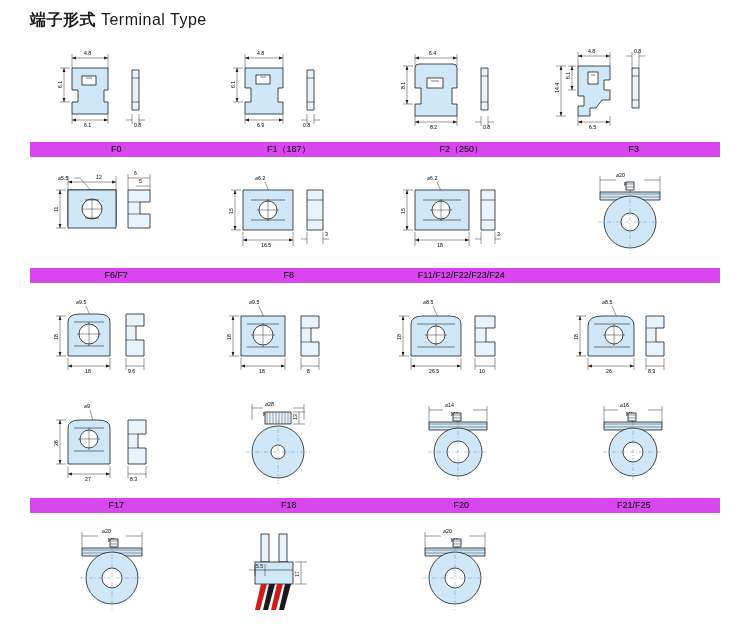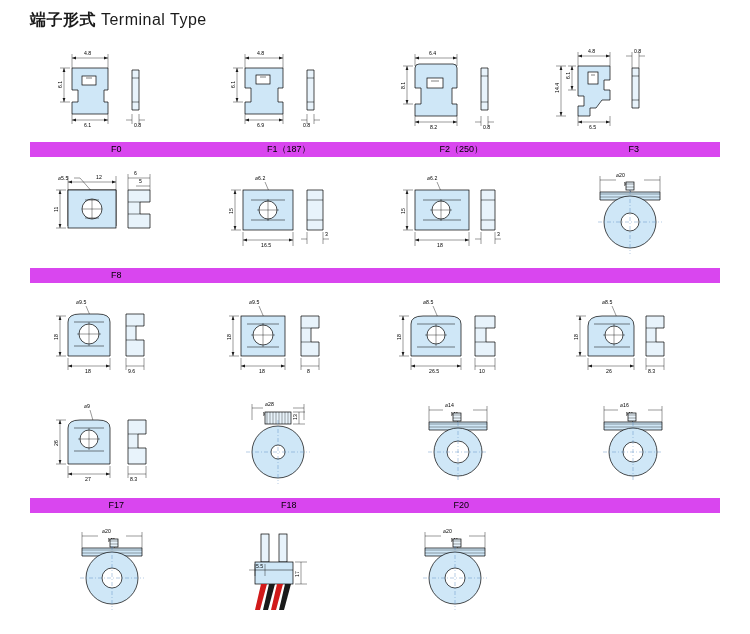--- a/index.html
+++ b/index.html
@@ -402,21 +402,23 @@
               <line class="thin" x1="52" y1="12" x2="52" y2="28"></line>
               <line class="thin" x1="112" y1="12" x2="112" y2="28"></line>
               <line class="arrow" x1="52" y1="16" x2="68" y2="16"></line>
               <line class="arrow" x1="96" y1="16" x2="112" y2="16"></line>
             </svg>
           </div>
         </div>
 
       </div>
       <div class="labels">
+        <div class="label">F6/F7</div>
         <div class="label">F8</div>
+        <div class="label">F11/F12/F22/F23/F24</div>
       </div>
     </div>
 
     <div class="row">
       <div class="cells">
 
         <div class="cell">
           <div class="art">
             <svg width="172.5" height="104" viewBox="0 0 172.5 104">
               <text class="dim" x="46" y="14">⌀9.5</text>
@@ -653,20 +655,21 @@
               <line class="arrow" x1="100" y1="16" x2="114" y2="16"></line>
             </svg>
           </div>
         </div>
 
       </div>
       <div class="labels">
         <div class="label">F17</div>
         <div class="label">F18</div>
         <div class="label">F20</div>
+        <div class="label">F21/F25</div>
       </div>
     </div>
 
     <div class="row">
       <div class="cells">
 
         <div class="cell">
           <div class="art">
             <svg width="172.5" height="104" viewBox="0 0 172.5 104">
               <text class="dim" x="72" y="13">⌀20</text>

